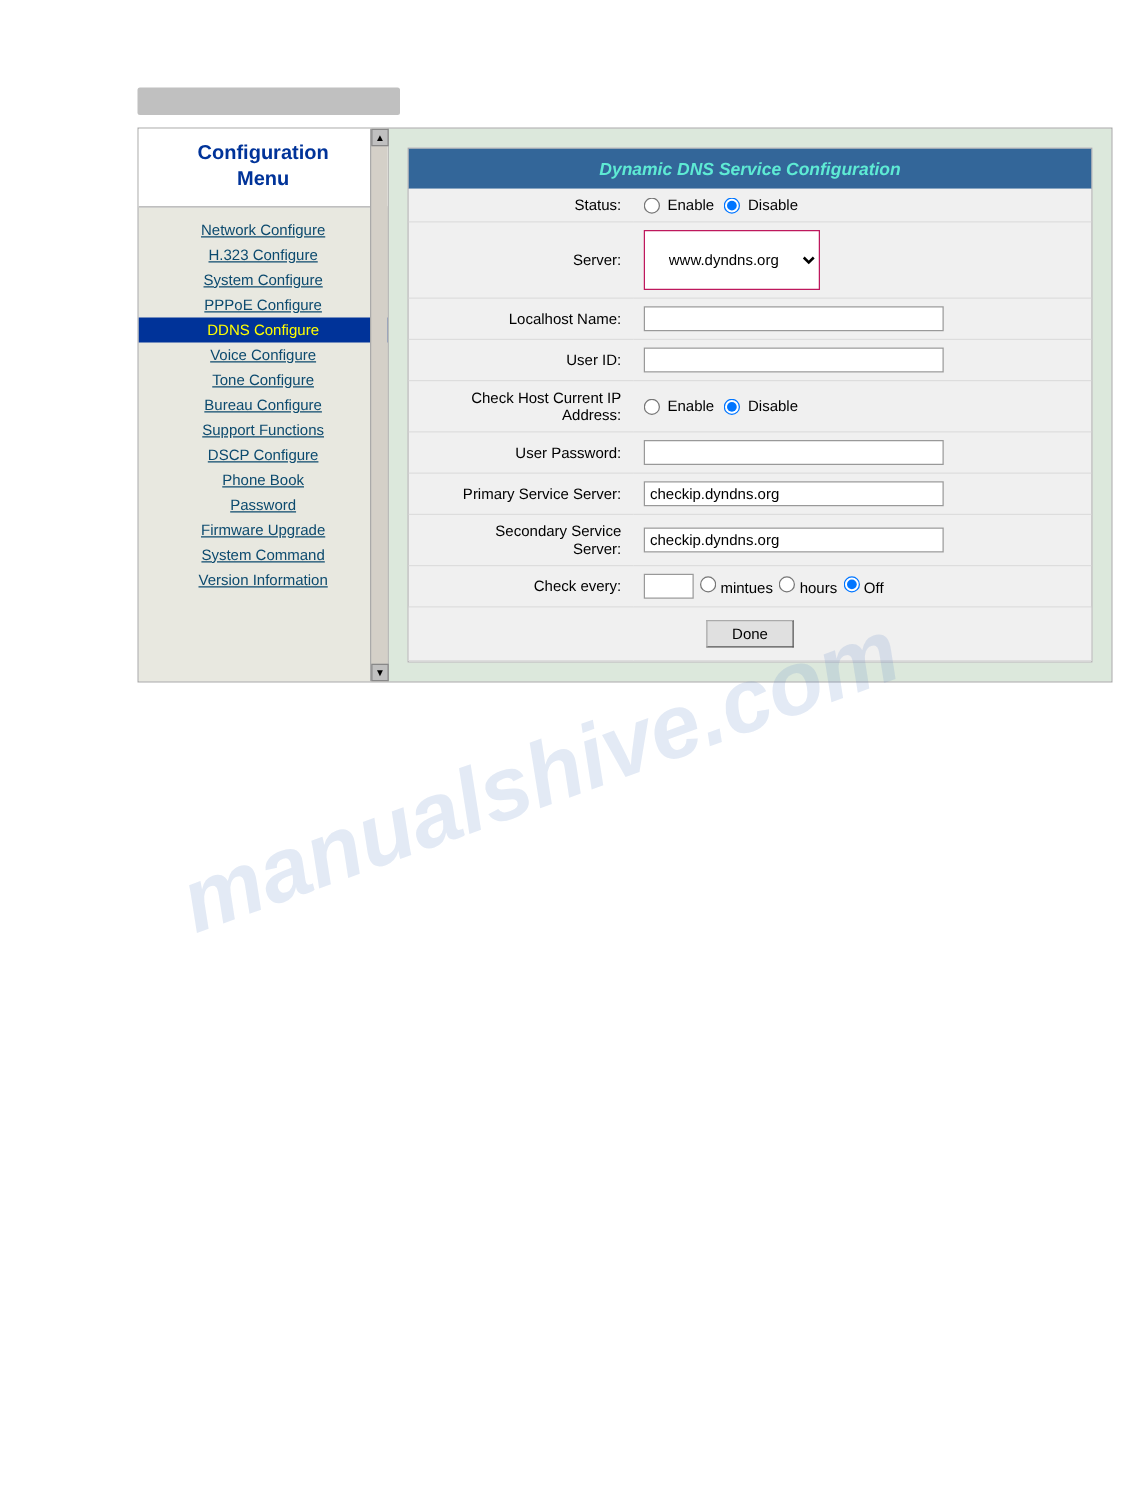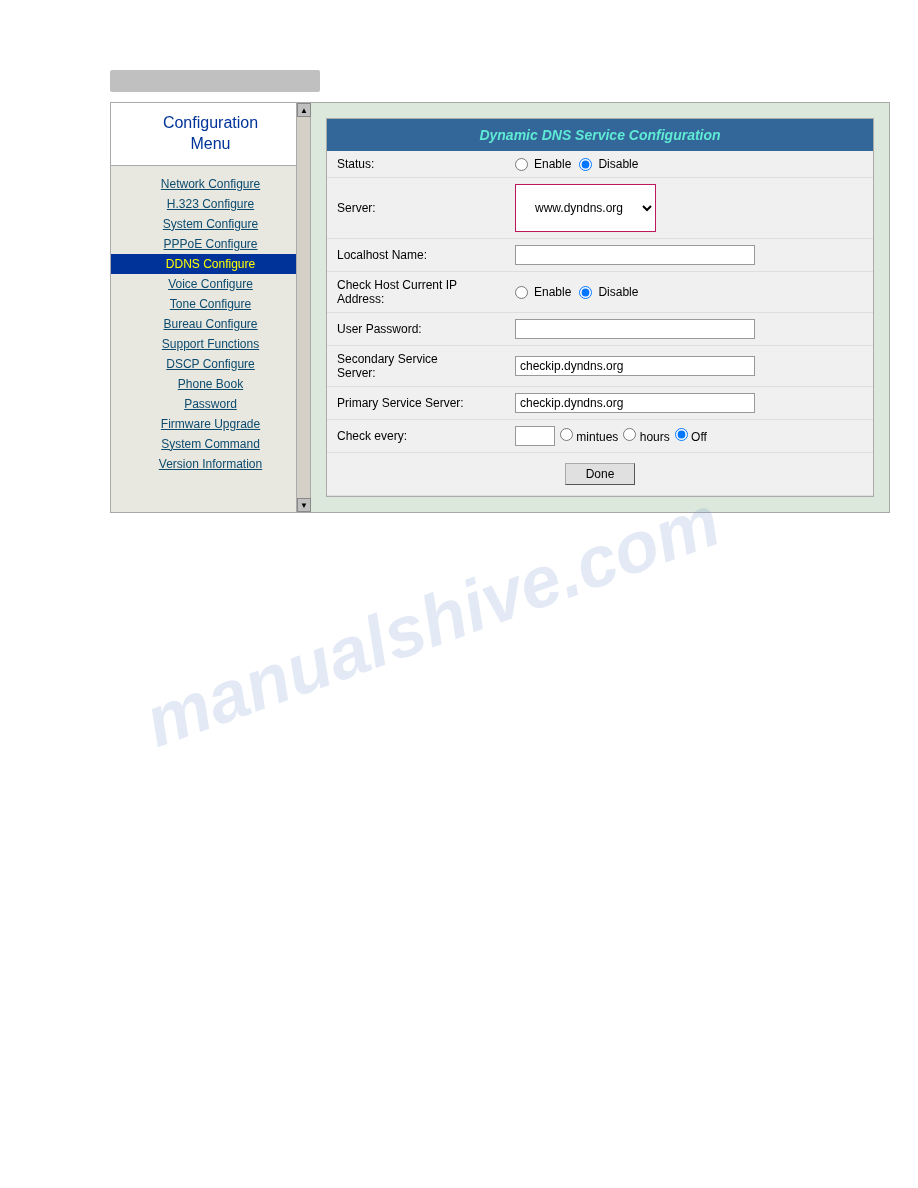--- a/index.html
+++ b/index.html
@@ -50,21 +50,21 @@
       min-width: 200px;
       background: #e8e8e0;
       border-right: 1px solid #aaa;
       padding: 0;
       position: relative;
     }
 
     .sidebar-title {
       background: #fff;
       text-align: center;
-      font-weight: normal;
+      font-weight: bold;
       font-size: 16px;
       color: #003399;
       padding: 10px 5px;
       border-bottom: 1px solid #aaa;
       line-height: 1.3;
     }
 
     .sidebar-nav {
       display: flex;
       flex-direction: column;
@@ -129,20 +129,21 @@
       width: 100%;
       border-collapse: collapse;
       background: #f0f0f0;
     }
 
     .form-table tr {
       border-bottom: 1px solid #ddd;
     }
 
     .form-table td.label-cell {
+      text-align: right;
       padding: 6px 10px;
       font-size: 12px;
       color: #000;
       width: 180px;
       vertical-align: middle;
     }
 
     .form-table td.input-cell {
       padding: 6px 8px;
       vertical-align: middle;
@@ -276,20 +277,26 @@
           </td>
         </tr>
 
         <tr>
           <td class="label-cell">Localhost Name:</td>
           <td class="input-cell">
             <input type="text" class="form-input" value="" style="">
           </td>
         </tr>
 
+        <tr>
+          <td class="label-cell">User ID:</td>
+          <td class="input-cell">
+            <input type="text" class="form-input" value="" style="">
+          </td>
+        </tr>
 
         <tr>
           <td class="label-cell">
             <span>Check Host Current IP</span><br>
             <span>Address:</span>
           </td>
           <td class="input-cell">
             <div class="radio-group">
               <label>
                 <input type="radio" name="check_host_ip" style="">
@@ -304,31 +311,31 @@
         </tr>
 
         <tr>
           <td class="label-cell">User Password:</td>
           <td class="input-cell">
             <input type="password" class="form-input" value="" style="">
           </td>
         </tr>
 
         <tr>
+          <td class="label-cell">Primary Service Server:</td>
+          <td class="input-cell">
+            <input type="text" class="form-input" value="checkip.dyndns.org" style="">
+          </td>
+        </tr>
+
+        <tr>
           <td class="label-cell">
             <span>Secondary Service</span><br>
             <span>Server:</span>
           </td>
-          <td class="input-cell">
-            <input type="text" class="form-input" value="checkip.dyndns.org" style="">
-          </td>
-        </tr>
-
-        <tr>
-          <td class="label-cell">Primary Service Server:</td>
           <td class="input-cell">
             <input type="text" class="form-input" value="checkip.dyndns.org" style="">
           </td>
         </tr>
 
         <tr>
           <td class="label-cell">Check every:</td>
           <td class="input-cell">
             <div class="check-every-group">
               <input type="text" class="check-every-input" value="" style="">

